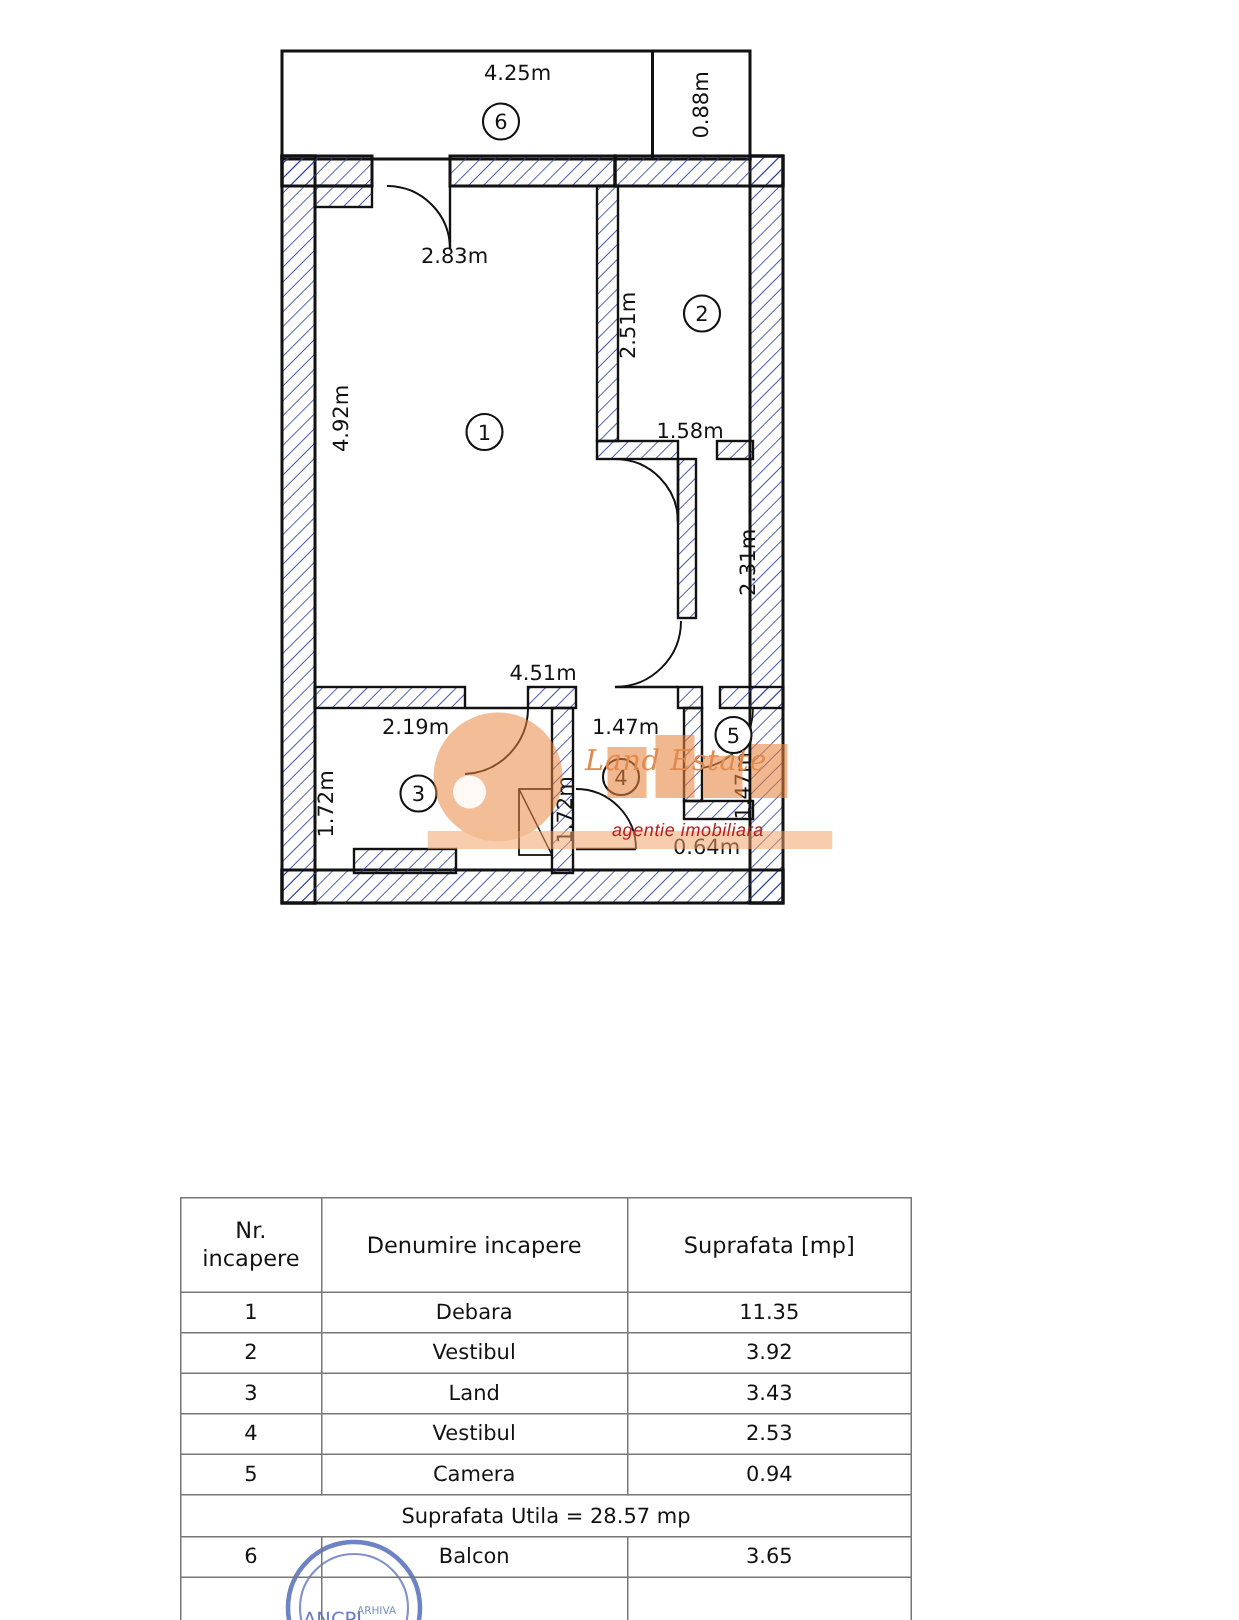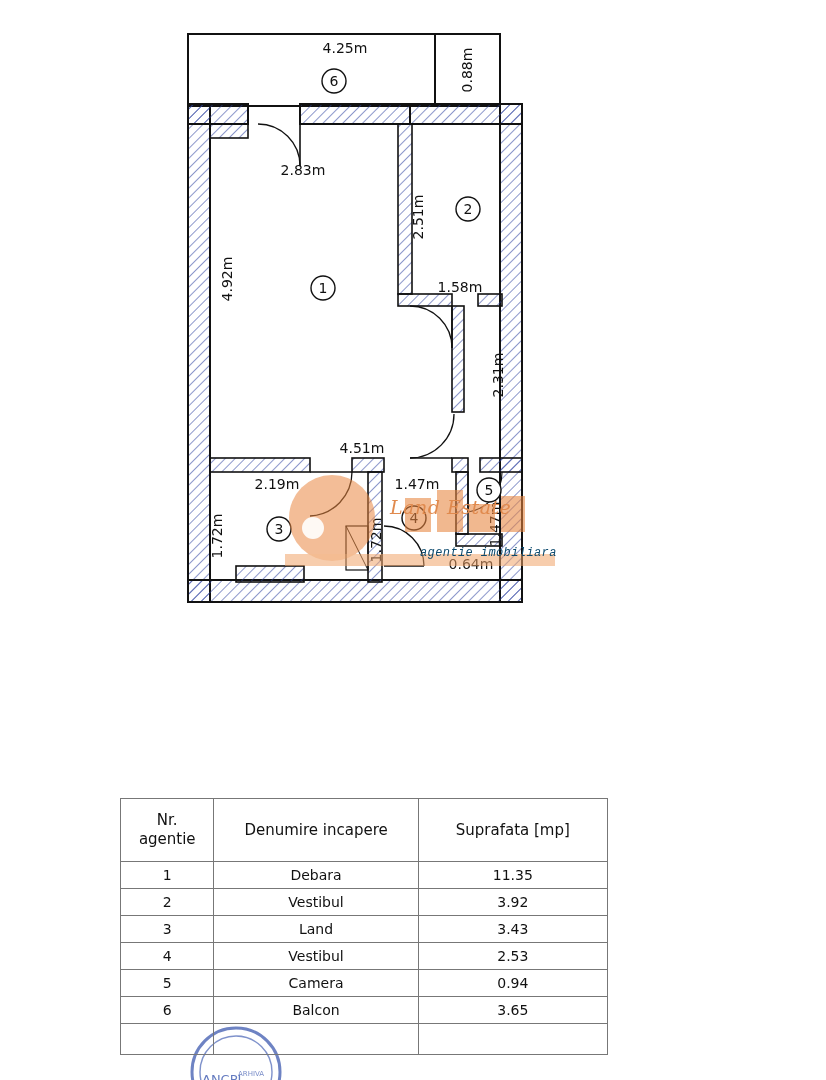--- a/index.html
+++ b/index.html
@@ -57,26 +57,26 @@
     font-family: "DejaVu Serif", serif;
     font-size: 19px;
     font-style: italic;
     color: #e08a4e;
     letter-spacing: .5px;
     pointer-events: none;
     margin-top: 10px;
   }
   #wm-text-agentie {
     position: absolute;
-    left: 420px;
+    left: 408px;
     top: 546px;
-    font-family: Liberation Mono, monospace;
+    font-family: Liberation Sans, sans-serif;
     font-size: 12px;
     font-style: italic;
-    color: #0c4a6e;
+    color: #b91c1c;
     letter-spacing: .4px;
     pointer-events: none;
   }
 
   #wm-stamp {
     position: absolute;
     left: 176px;
     top: 1010px;
     width: 210px;
     height: 95px;
@@ -247,21 +247,21 @@
   <text x="26" y="74" font-family="DejaVu Sans, sans-serif" font-size="13" fill="#2a49a8" opacity=".85">ANCPI</text>
   <text x="62" y="66" font-family="DejaVu Sans, sans-serif" font-size="7" fill="#2a49a8" opacity=".75">ARHIVA</text>
 </svg>
 
 <div id="table-wrap">
   <table class="plan-table">
     <tbody>
       <tr class="hdr">
         <td class="col-nr">
           <div>Nr.</div>
-          <div>agentie</div>
+          <div>incapere</div>
         </td>
         <td class="col-den">Denumire incapere</td>
         <td class="col-sup">Suprafata [mp]</td>
       </tr>
 
       <tr class="row">
         <td>1</td>
         <td>Debara</td>
         <td>11.35</td>
       </tr>
@@ -279,20 +279,23 @@
         <td>4</td>
         <td>Vestibul</td>
         <td>2.53</td>
       </tr>
       <tr class="row">
         <td>5</td>
         <td>Camera</td>
         <td>0.94</td>
       </tr>
 
+      <tr class="total-row">
+        <td colspan="3">Suprafata Utila = 28.57 mp</td>
+      </tr>
 
       <tr class="row">
         <td>6</td>
         <td>Balcon</td>
         <td>3.65</td>
       </tr>
 
 
       <tr class="tail-row">
         <td></td>

